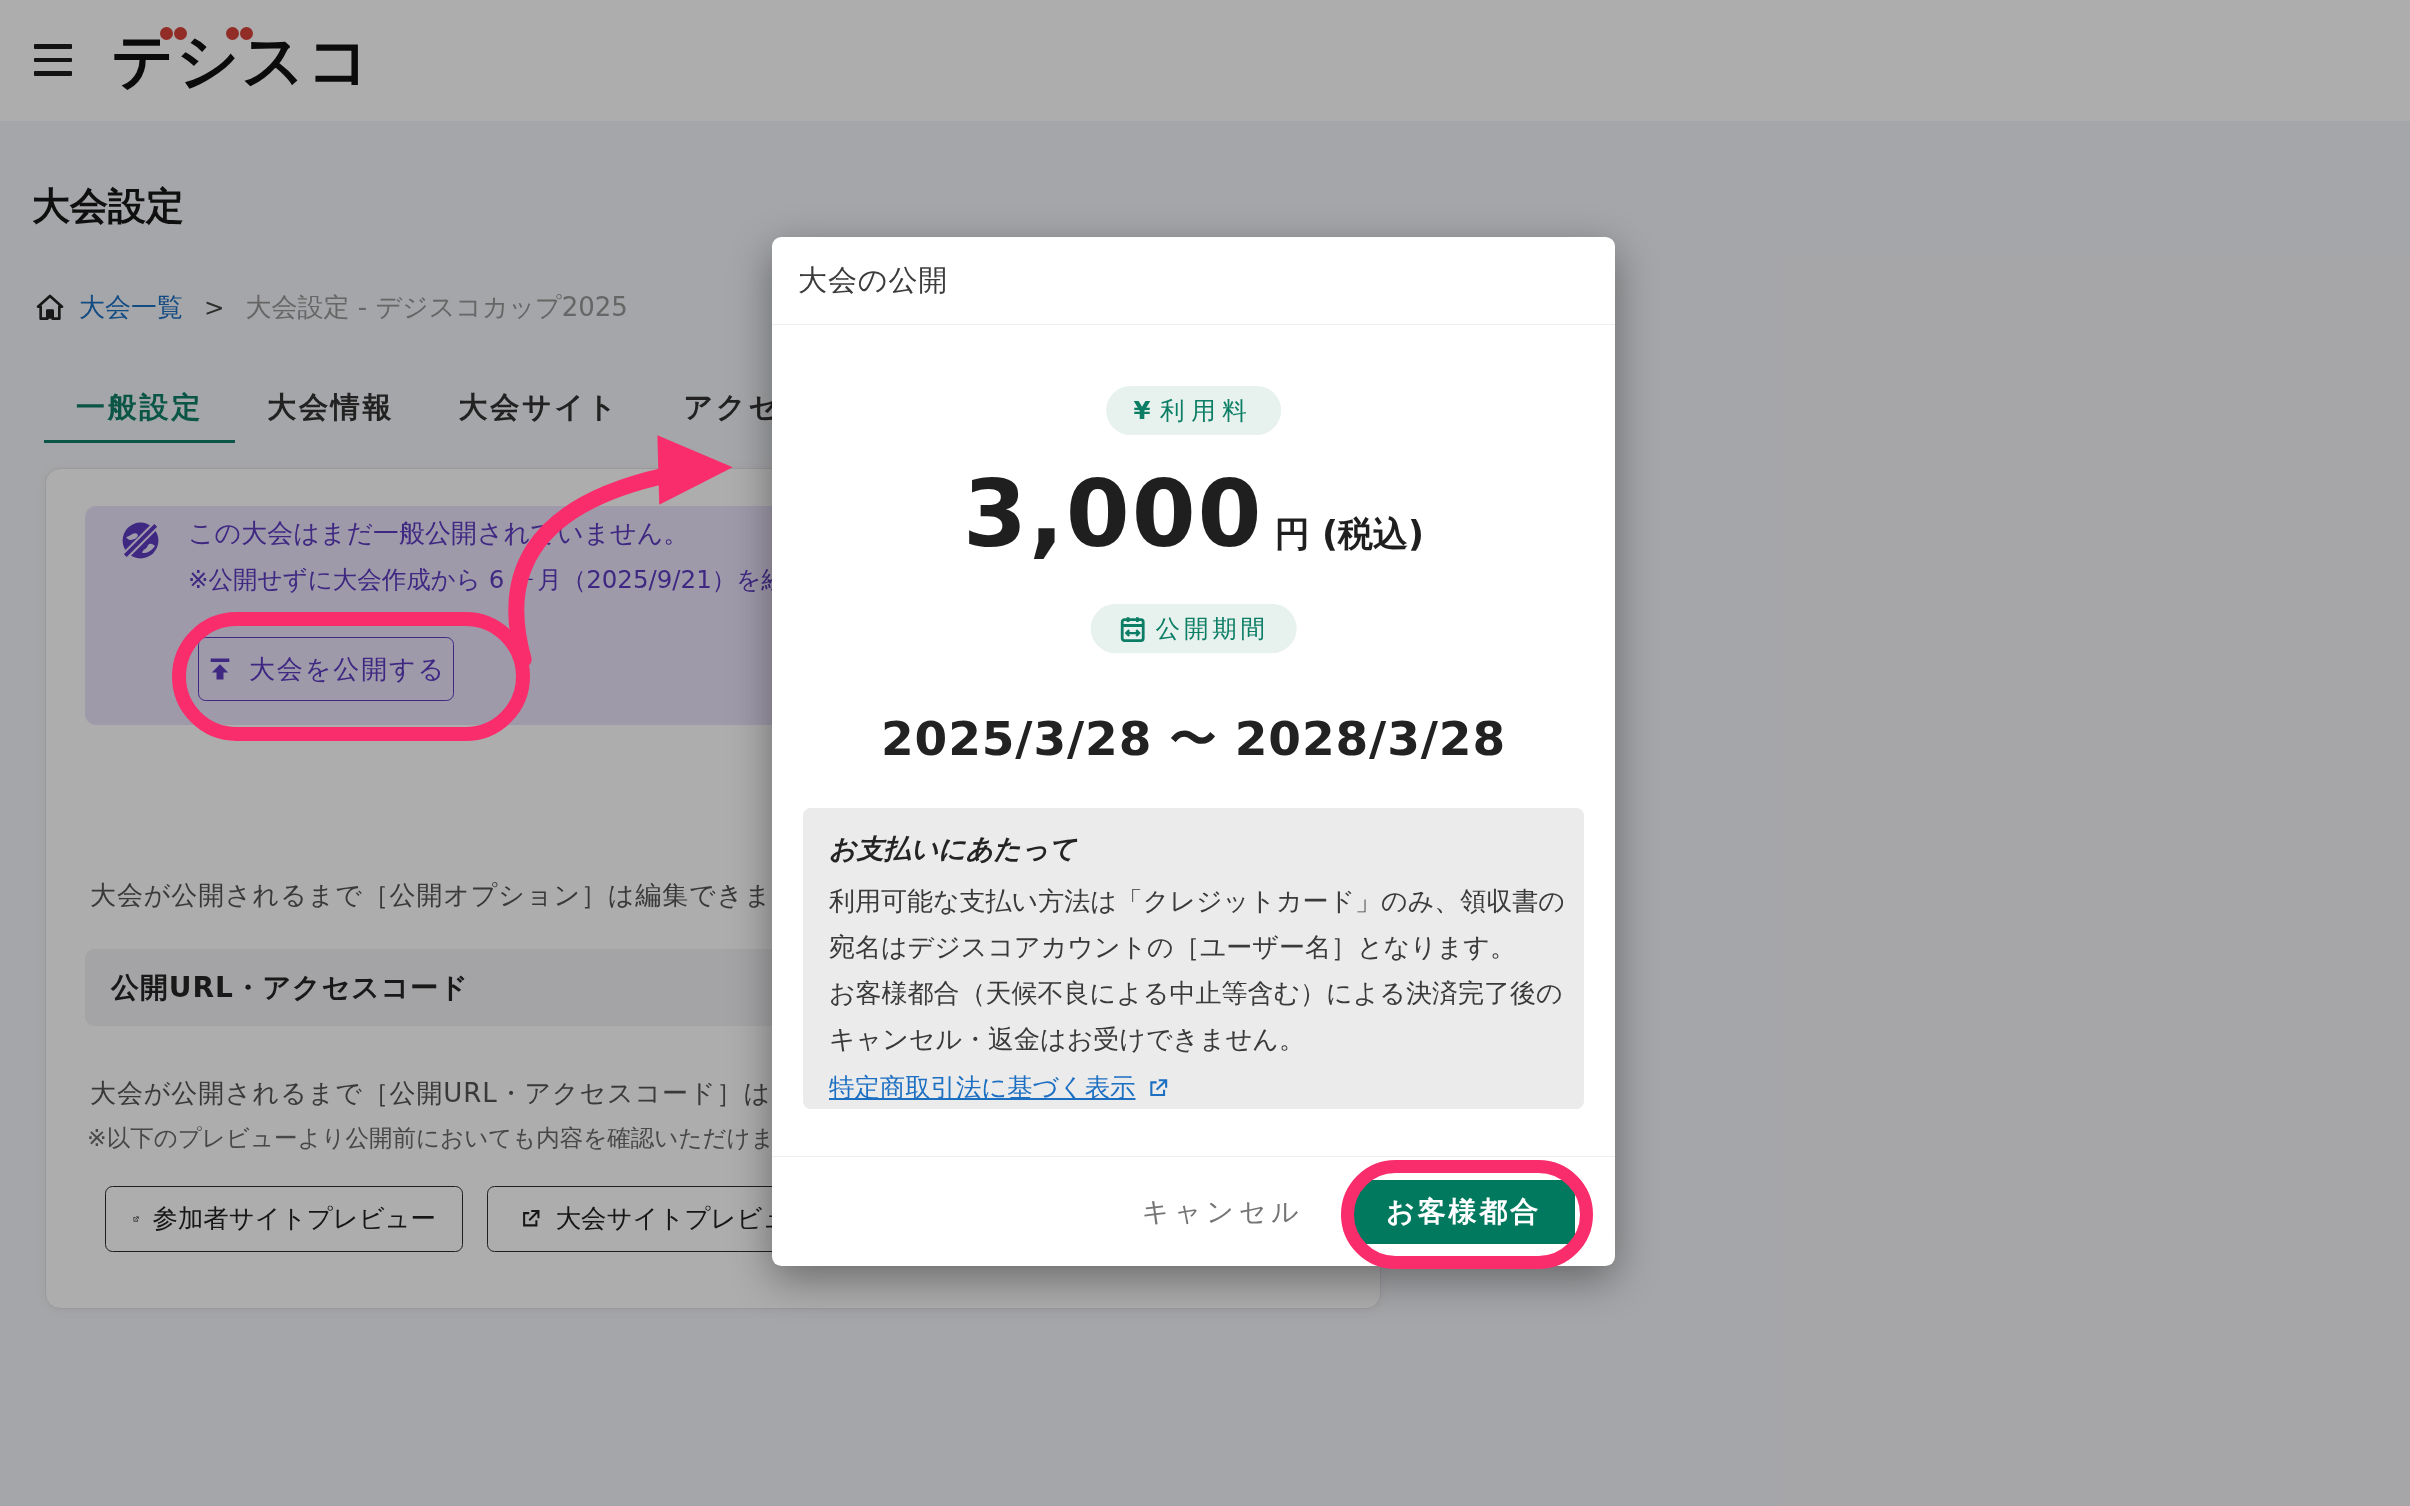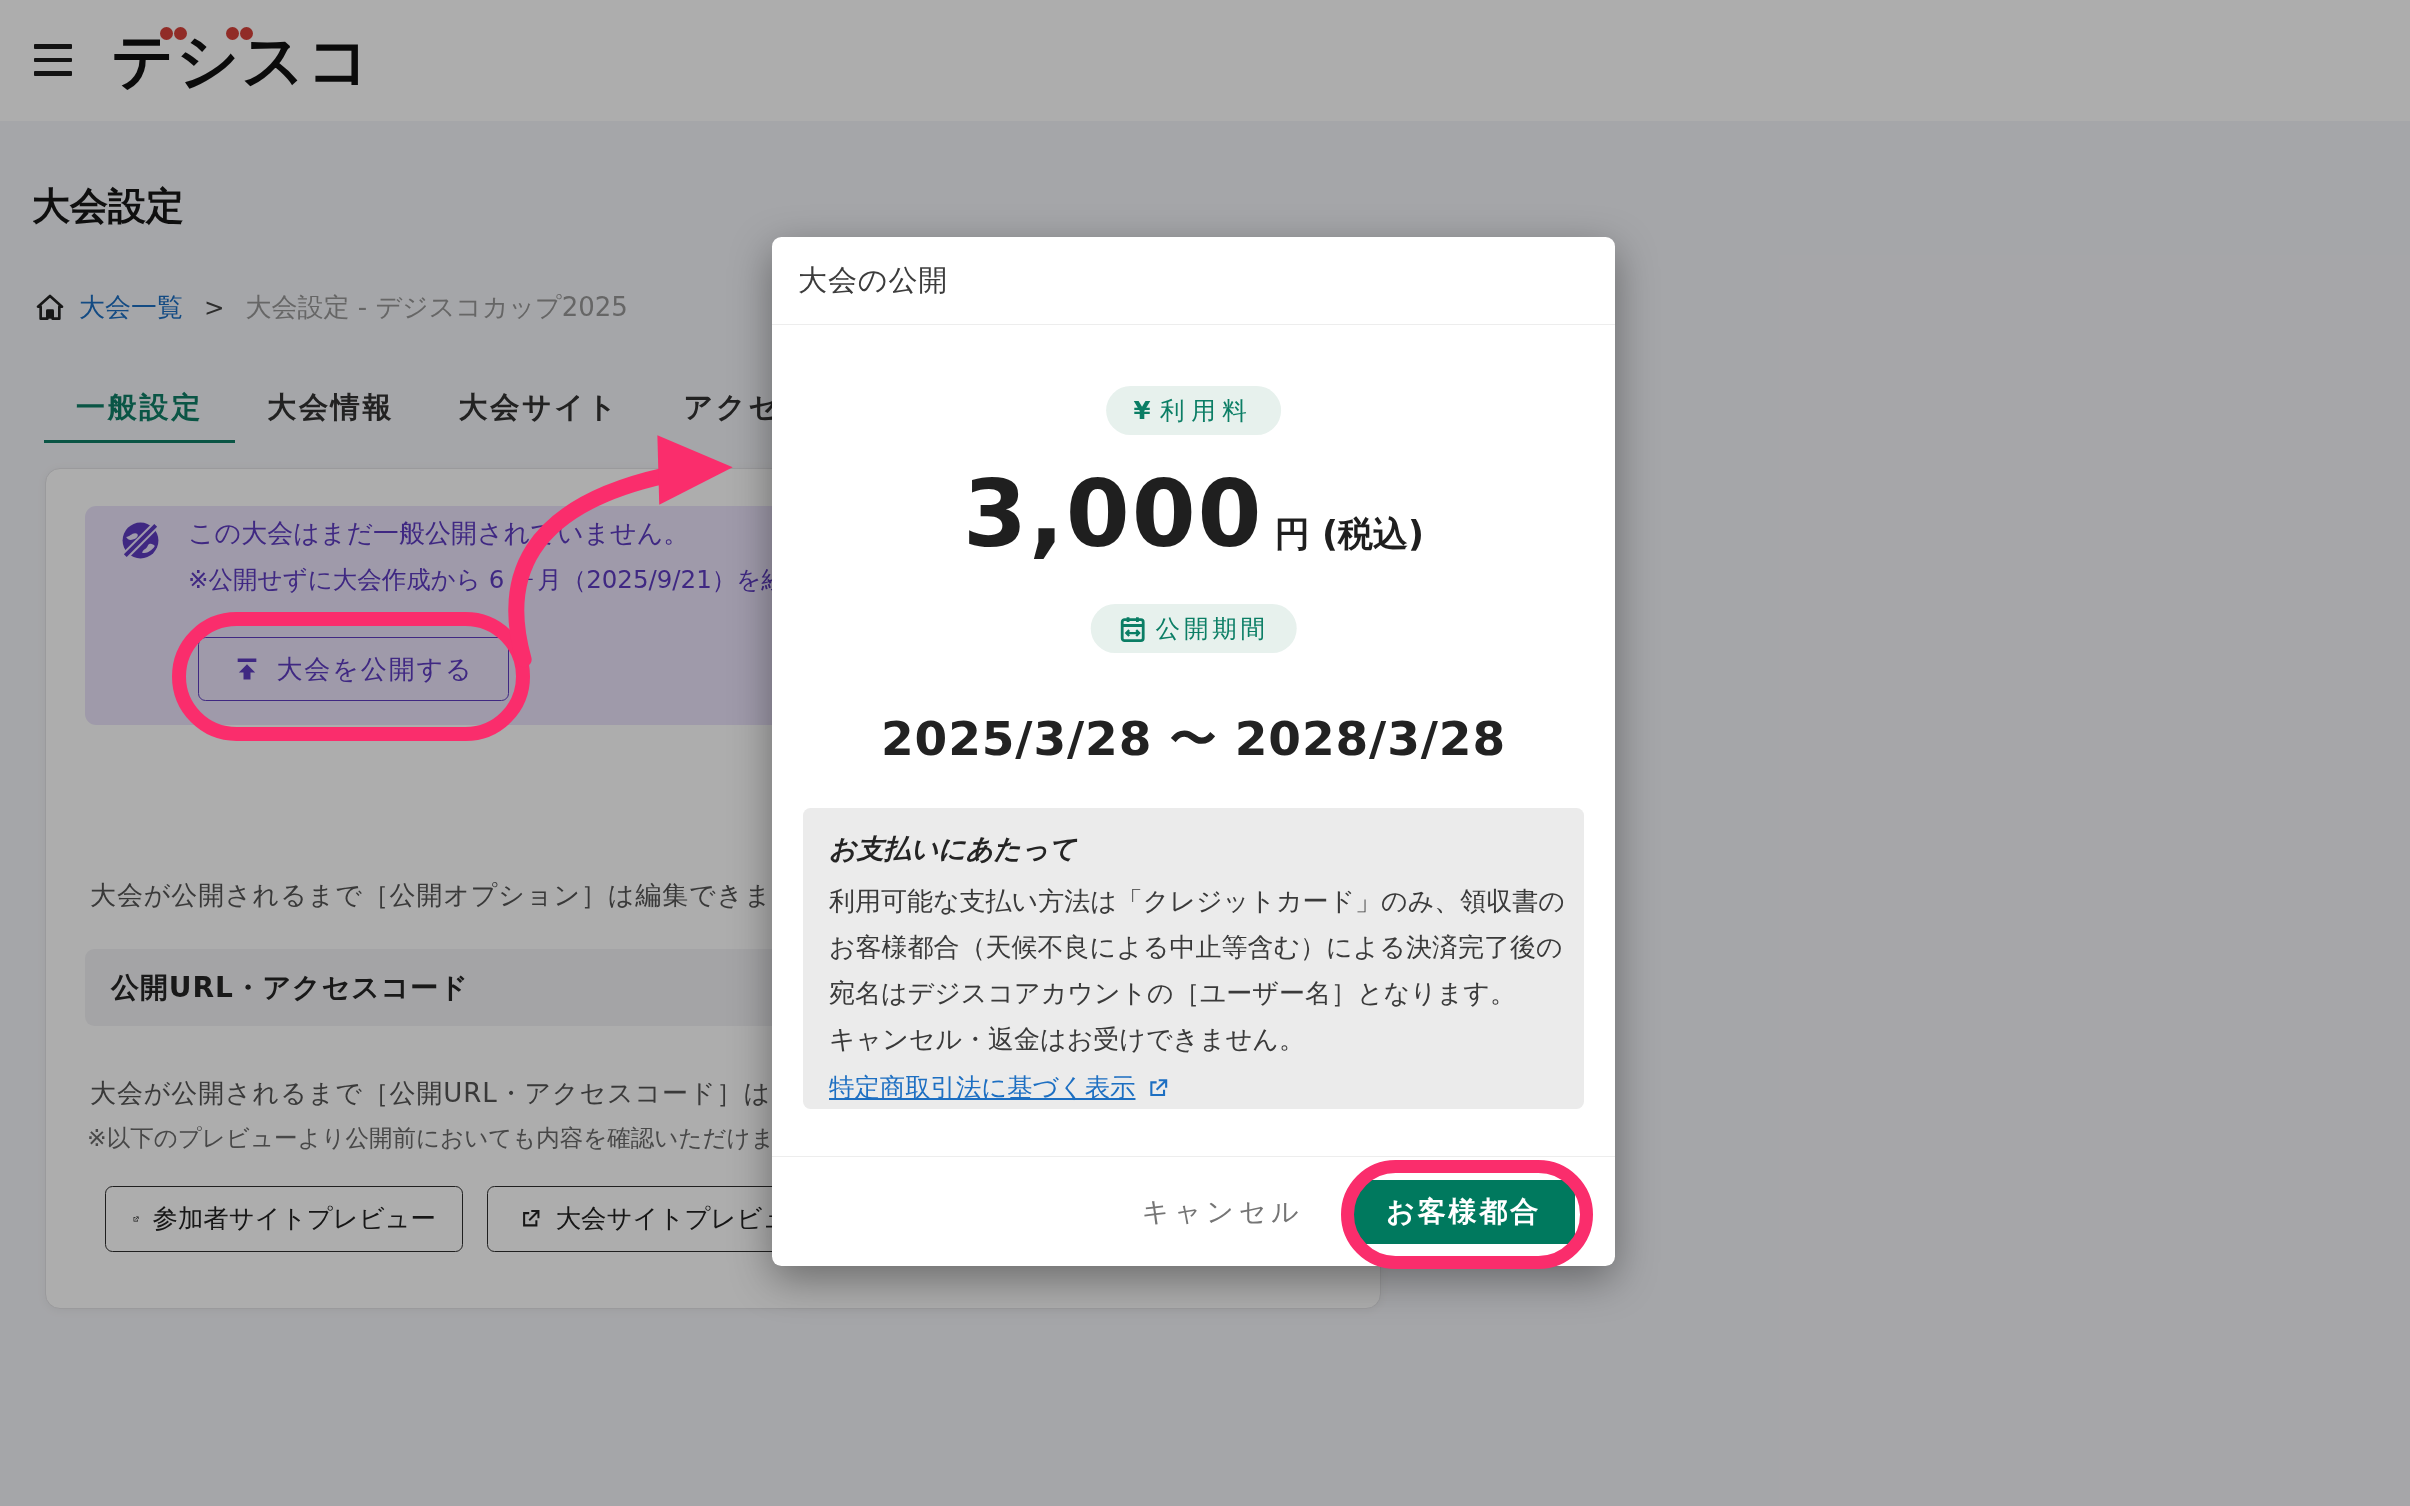--- a/index.html
+++ b/index.html
@@ -27,21 +27,21 @@
   .tabs{position:absolute;left:44px;top:375px;display:flex;}
   .tab{height:68px;padding:0 32px;display:flex;align-items:center;font-size:29px;letter-spacing:2.8px;color:#333;border-bottom:3.8px solid transparent;cursor:pointer;font-weight:bold;}
   .tab.active{color:#0f7e66;border-bottom-color:#0f7e66;}
 
   
   .card{position:absolute;left:45px;top:468px;width:1336px;height:841px;background:#fff;border:0.9px solid #e3e3e6;border-radius:15px;box-shadow:0 1.9px 9.4px rgba(0,0,0,0.05);}
   .alert{position:absolute;left:85px;top:506px;width:1257px;height:219px;background:#eae4fb;border-radius:11.3px;}
   .alert-icon{position:absolute;left:119px;top:519px;width:43px;height:43px;}
   .alert-line1{position:absolute;left:188px;top:516px;font-size:26px;color:#5e3bc0;}
   .alert-line2{position:absolute;left:188px;top:563px;font-size:24.5px;color:#5e3bc0;}
-  .publish-btn{position:absolute;left:198px;top:637px;width:311px;height:64px;border:1.9px solid #5e3bc0;border-radius:7.5px;display:flex;align-items:center;justify-content:center;gap:15px;color:#5e3bc0;font-size:26px;letter-spacing:1.9px;background:transparent;cursor:pointer;}
+  .publish-btn{position:absolute;left:198px;top:637px;width:256px;height:64px;border:1.9px solid #5e3bc0;border-radius:7.5px;display:flex;align-items:center;justify-content:center;gap:15px;color:#5e3bc0;font-size:26px;letter-spacing:1.9px;background:transparent;cursor:pointer;}
   .sec-bar{position:absolute;left:85px;width:1257px;height:77px;background:#f2f2f5;border-radius:9.4px;display:flex;align-items:center;padding-left:26px;font-size:28px;font-weight:700;color:#262626;letter-spacing:0.9px;}
   .sec-body{position:absolute;left:90px;font-size:26px;color:#555;letter-spacing:0.9px;white-space:nowrap;}
   .sec-note{position:absolute;left:87px;font-size:23.5px;color:#6b6b6b;white-space:nowrap;}
   .preview-btn{position:absolute;top:1186px;height:66px;border:1.9px solid #2f2f2f;border-radius:7.5px;display:flex;align-items:center;justify-content:center;gap:13px;font-size:25.4px;color:#222;background:#fff;cursor:pointer;white-space:nowrap;padding:4px 26px;}
 
   
   .scrim{position:absolute;inset:0;background:rgba(0,0,0,0.32);z-index:10;}
   .modal{position:absolute;left:772px;top:237px;width:843px;height:1029px;background:#fff;border-radius:9.4px;z-index:20;box-shadow:0 13px 41px rgba(0,0,0,0.38);}
   .modal-header{position:absolute;left:0;top:0;width:100%;height:88px;border-bottom:0.9px solid #ededed;display:flex;align-items:center;padding-left:26px;font-size:29px;color:#3c3c3c;letter-spacing:0.9px;}
   .pill{position:absolute;left:50%;transform:translateX(-50%);height:49px;border-radius:24.5px;background:#e7f1ed;color:#0b7e65;display:flex;align-items:center;padding:0 28px;font-size:24.5px;letter-spacing:6.6px;gap:9.4px;white-space:nowrap;}
@@ -176,22 +176,22 @@
           <path d="m9 13-2.5 2.5L9 18M15 13l2.5 2.5L15 18" fill="none" stroke="#0b7e65" stroke-width="2"></path>
         </svg>
       <span>公開期間</span>
     </div>
 
     <div class="dates">2025/3/28 〜 2028/3/28</div>
 
     <div class="pay-note">
       <div class="pay-note-title">お支払いにあたって</div>
       <div class="pay-note-line">利用可能な支払い方法は「クレジットカード」のみ、領収書の</div>
+      <div class="pay-note-line">宛名はデジスコアカウントの［ユーザー名］となります。</div>
       <div class="pay-note-line">お客様都合（天候不良による中止等含む）による決済完了後の</div>
-      <div class="pay-note-line">宛名はデジスコアカウントの［ユーザー名］となります。</div>
       <div class="pay-note-line">キャンセル・返金はお受けできません。</div>
       <div class="law-link">
         <span>特定商取引法に基づく表示</span>
         <svg class="icon-svg" width="25.4" height="25.4" viewBox="0 0 24 24">
             <path d="M5 5h6v2H7v10h10v-4h2v6H5z" fill="#1d6fc2"></path>
             <path d="M13 3h8v8h-2V6.4l-7.3 7.3-1.4-1.4L17.6 5H13z" fill="#1d6fc2"></path>
           </svg>
       </div>
     </div>
 

